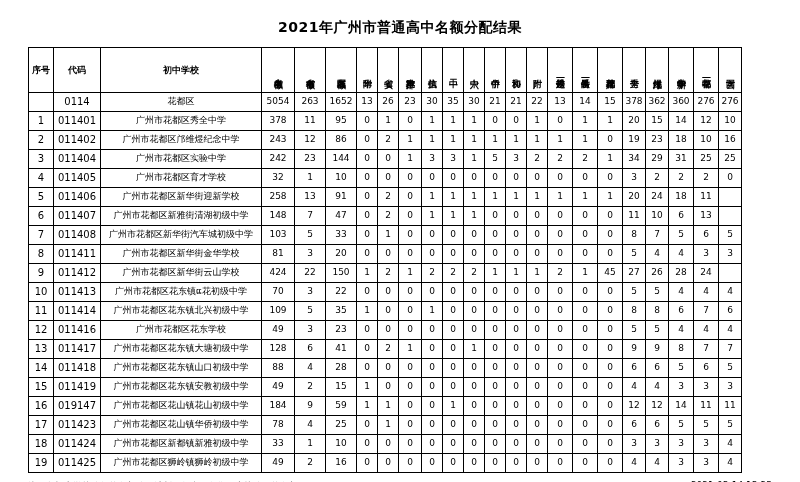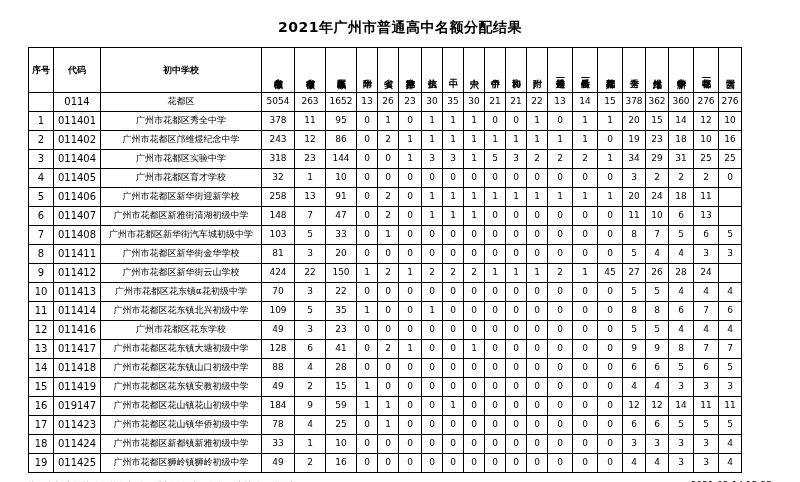--- a/index.html
+++ b/index.html
@@ -205,21 +205,21 @@
           <td>19</td>
           <td>23</td>
           <td>18</td>
           <td>10</td>
           <td>16</td>
         </tr>
         <tr>
           <td class="seq">3</td>
           <td class="code">011404</td>
           <td class="school">广州市花都区实验中学</td>
-          <td>318</td>
+          <td>242</td>
           <td>23</td>
           <td>144</td>
           <td>0</td>
           <td>0</td>
           <td>1</td>
           <td>3</td>
           <td>3</td>
           <td>1</td>
           <td>5</td>
           <td>3</td>

